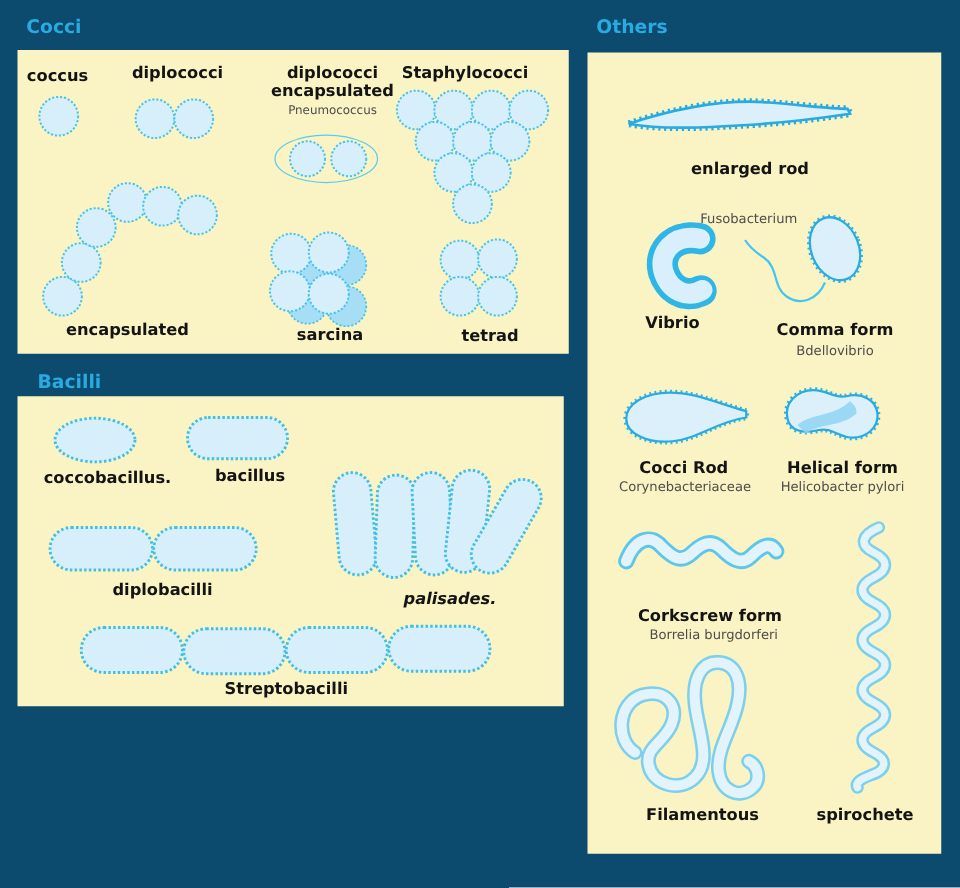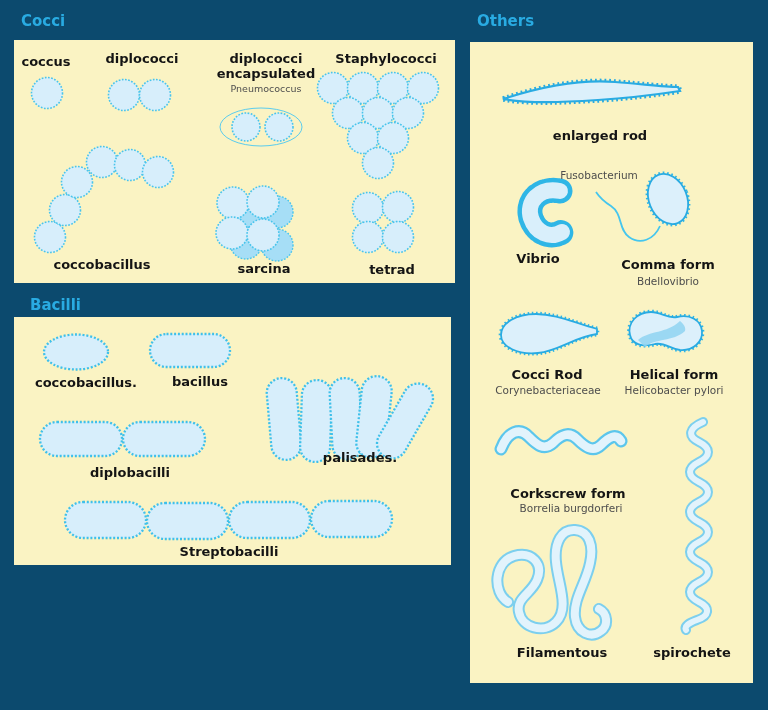--- a/index.html
+++ b/index.html
@@ -86,22 +86,22 @@
         <circle class="cell" cx="354" cy="168" r="15.5"></circle>
           <circle class="cell" cx="384" cy="167" r="15.5"></circle>
         <circle class="cell" cx="354" cy="197" r="15.5"></circle>
           <circle class="cell" cx="384" cy="197" r="15.5"></circle>
       </g>
     </svg>
     <div class="lbl" style="left:32px;top:15px;">coccus</div>
     <div class="lbl" style="left:128px;top:12px;">diplococci</div>
     <div class="lbl wrap2" style="left:252px;top:12px;">diplococci encapsulated</div>
     <div class="lbl tiny" style="left:252px;top:44px;">Pneumococcus</div>
-    <div class="lbl" style="left:372px;top:12px;text-align:right;">Staphylococci</div>
-    <div class="lbl" style="left:88px;top:218px;">coccobacillus</div>
+    <div class="lbl" style="left:358px;top:12px;text-align:right;">Staphylococci</div>
+    <div class="lbl" style="left:88px;top:218px;">encapsulated</div>
     <div class="lbl" style="left:250px;top:222px;">sarcina</div>
     <div class="lbl" style="left:378px;top:223px;">tetrad</div>
   </section>
 
   <h2 class="sec-title" style="left:30px;top:296px;">Bacilli</h2>
 
   <section class="panel" style="left:14px;top:317px;width:437px;height:248px;">
     <svg width="441" height="248" viewBox="0 0 441 248">
 
       <ellipse class="rod" cx="62" cy="35" rx="32" ry="17.5"></ellipse>
@@ -124,21 +124,21 @@
       <g>
         <rect class="rod" x="51" y="185" width="81" height="36" rx="18"></rect>
         <rect class="rod" x="133" y="186" width="81" height="36" rx="18"></rect>
         <rect class="rod" x="215" y="185" width="81" height="36" rx="18"></rect>
         <rect class="rod" x="297" y="184" width="81" height="36" rx="18"></rect>
       </g>
     </svg>
     <div class="lbl" style="left:72px;top:59px;">coccobacillus.</div>
     <div class="lbl" style="left:186px;top:58px;">bacillus</div>
     <div class="lbl" style="left:116px;top:149px;">diplobacilli</div>
-    <div class="lbl" style="left:346px;top:134px;">palisades.</div>
+    <div class="lbl" style="left:346px;top:156px;font-style:italic;">palisades.</div>
     <div class="lbl" style="left:215px;top:228px;">Streptobacilli</div>
   </section>
 
 
 
   <h2 class="sec-title" style="left:477px;top:12px;">Others</h2>
 
   <section class="panel" style="left:470px;top:42px;width:283px;height:641px;">
     <svg width="283" height="641" viewBox="0 0 283 641">
 

